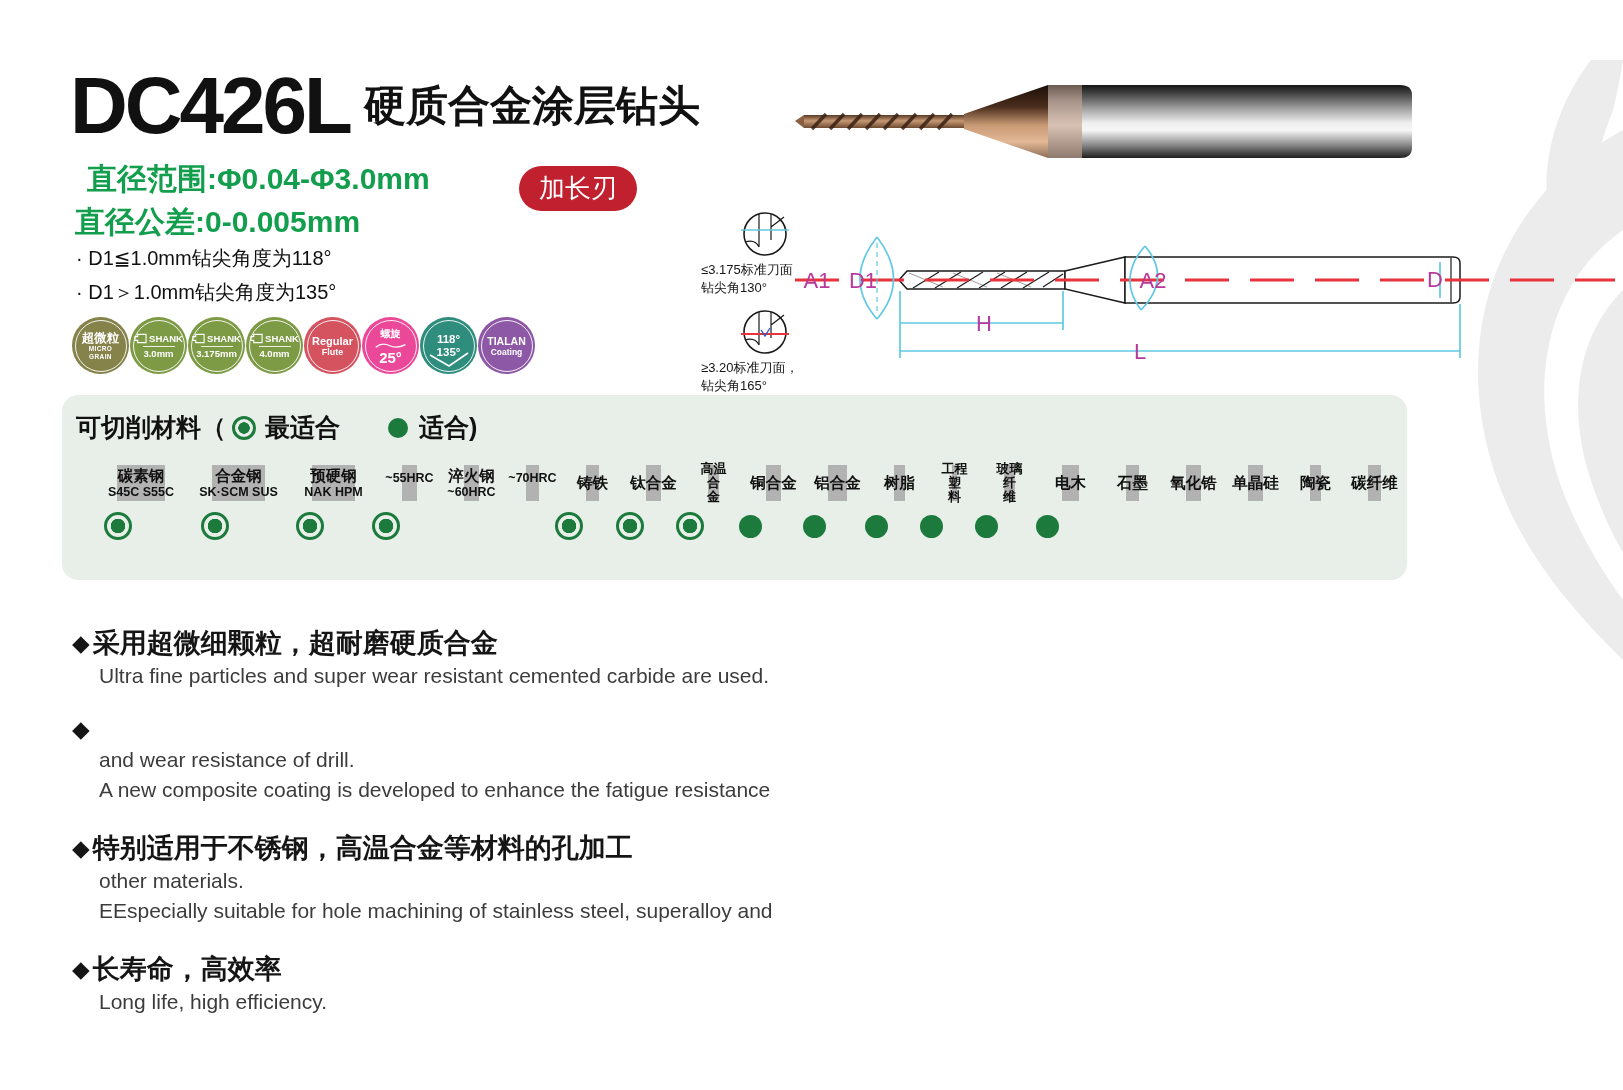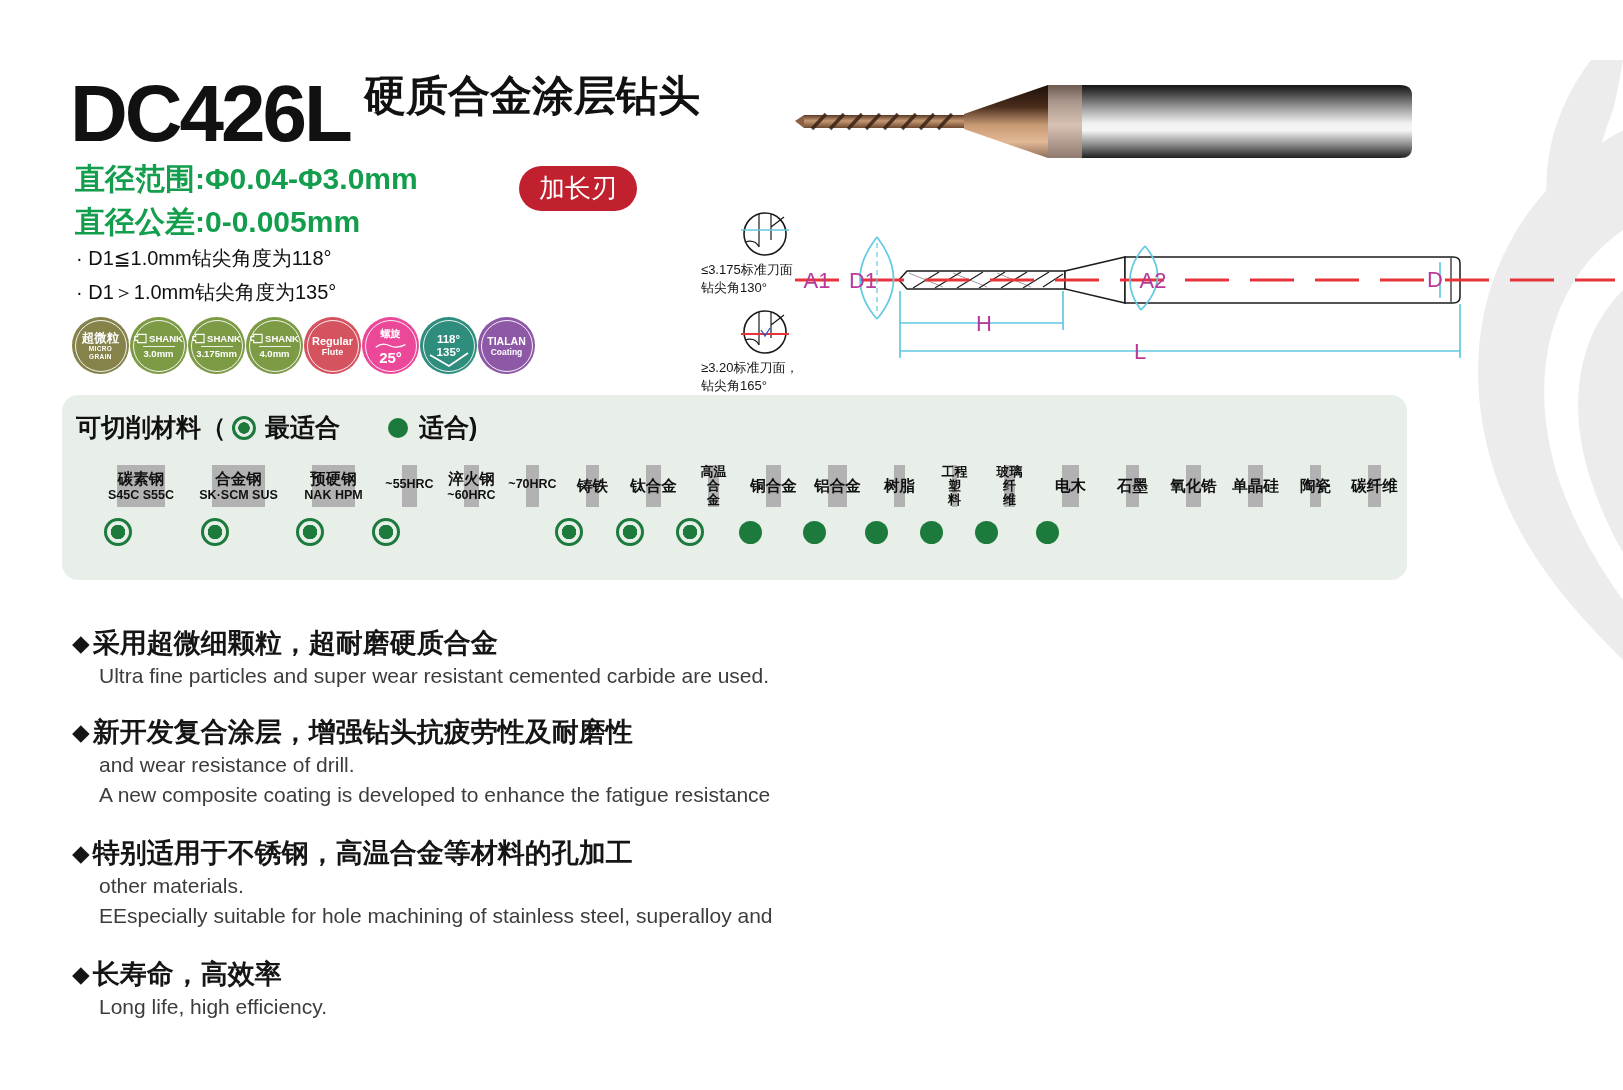--- a/index.html
+++ b/index.html
@@ -5,26 +5,26 @@
   html,body{margin:0;padding:0;background:#fff;}
   .page{position:relative;width:1623px;height:1090px;background:#fff;overflow:hidden;
         font-family:"Liberation Sans","DejaVu Sans",sans-serif;color:#151515;}
   .abs{position:absolute;}
 
   
   .swoosh{position:absolute;right:0;top:60px;z-index:0;}
   .z1{position:absolute;z-index:1;}
 
   
-  .title-row{left:70px;top:68px;display:flex;align-items:flex-start;}
+  .title-row{left:70px;top:60px;display:flex;align-items:center;}
   .model{font-size:80px;font-weight:900;letter-spacing:-3px;color:#111;}
   .subtitle{font-size:42px;font-weight:800;margin-left:14px;color:#111;}
 
   .spec{left:75px;font-size:30px;font-weight:800;color:var(--accent_green);}
-  .spec1{top:159px;} .spec2{top:202px;}
+  .spec1{top:159px;margin-left:12px;} .spec2{top:202px;}
 
   .flag{left:519px;top:166px;width:118px;height:45px;border-radius:23px;background:var(--flag_red);
         color:#fff;font-size:26px;font-weight:400;display:flex;align-items:center;justify-content:center;}
 
   .note{left:76px;font-size:20px;color:#101010;font-weight:500;}
   .note1{top:245px;} .note2{top:279px;}
 
   
   .badges{left:72px;top:317px;display:flex;gap:1px;}
   .fbadge{width:57px;height:57px;border-radius:50%;position:relative;color:#fff;
@@ -59,21 +59,21 @@
   .mg{font-size:22px;fill:var(--magenta);}
 
   
   .panel{left:62px;top:395px;width:1345px;height:185px;background:var(--panel_bg);border-radius:16px;}
   .mtitle{left:76px;top:411px;display:flex;align-items:center;font-size:25px;font-weight:800;color:#111;}
   .lgd-best{width:24px;height:24px;box-sizing:border-box;border:3px solid var(--mark);border-radius:50%;
             background:radial-gradient(circle,var(--mark) 0 5.5px,transparent 6px);margin:0 9px 0 6px;}
   .lgd-good{width:20px;height:20px;border-radius:50%;background:var(--mark);margin:0 11px 0 48px;}
   .mtable{left:70px;top:465px;display:flex;}
   .mcol{display:flex;flex-direction:column;align-items:center;}
-  .mc-head{align-self:stretch;height:42px;background:var(--strip_gray);display:flex;flex-direction:column;
+  .mc-head{align-self:stretch;height:36px;background:var(--strip_gray);display:flex;flex-direction:column;
            align-items:center;justify-content:center;margin-left:47px;}
   .mc-top{font-size:15.5px;font-weight:800;color:#111;line-height:1.15;white-space:nowrap;}
   .mc-top2{font-size:15.5px;font-weight:800;color:#111;line-height:1.15;}
   .two .mc-top,.two .mc-top2{font-size:13px;line-height:1.08;}
   .mc-sub{font-size:12.5px;font-weight:700;color:#111;white-space:nowrap;}
   .sub-only .mc-head{justify-content:flex-end;padding-bottom:16px;box-sizing:border-box;}
   .mc-top:empty,.mc-top2:empty,.mc-sub:empty{display:none;}
   .mc-mark{height:50px;display:flex;align-items:center;justify-content:center;}
   .mc-mark.dot-best::after{content:"";box-sizing:border-box;width:28px;height:28px;border:3.5px solid var(--mark);
        border-radius:50%;background:radial-gradient(circle,var(--mark) 0 7px,transparent 7.5px);}
@@ -412,21 +412,20 @@
       <div class="feat-zh">
           <span class="diamond">◆</span>
           <span>采用超微细颗粒，超耐磨硬质合金</span>
         </div>
       <div class="feat-en">Ultra fine particles and super wear resistant cemented carbide are used.</div>
 
     </div>
     <div class="feat feat2">
       <div class="feat-zh">
           <span class="diamond">◆</span>
-          <span>新开发复合涂层，增强钻头抗疲劳性及耐磨性</span>
         </div>
       <div class="feat-en">and wear resistance of drill.</div>
       <div class="feat-en">A new composite coating is developed to enhance the fatigue resistance</div>
     </div>
     <div class="feat feat3">
       <div class="feat-zh">
           <span class="diamond">◆</span>
           <span>特别适用于不锈钢，高温合金等材料的孔加工</span>
         </div>
       <div class="feat-en">other materials.</div>

